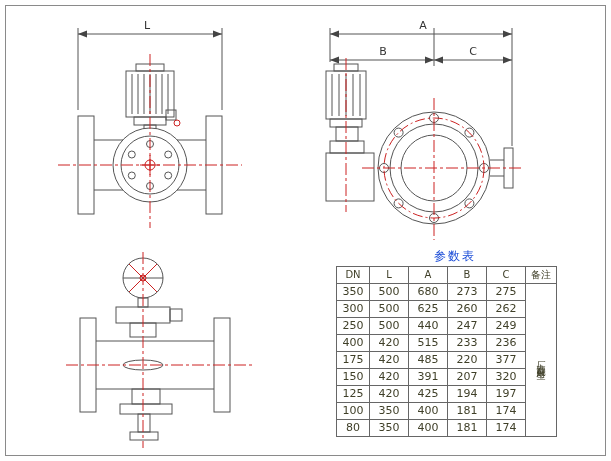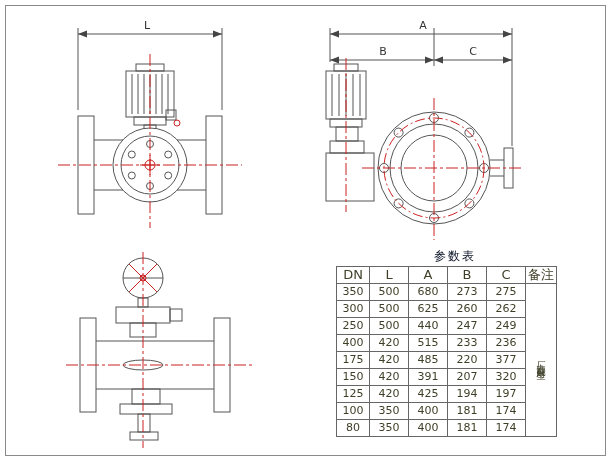--- a/index.html
+++ b/index.html
@@ -3,26 +3,26 @@
 <meta charset="utf-8">
 <style>
   html,body{margin:0;padding:0;background:#e8e8e8;}
   #canvas{position:relative;width:611px;height:461px;background:#ffffff;overflow:hidden;
           font-family:"DejaVu Sans","Liberation Sans",sans-serif;}
   #frame{position:absolute;left:5px;top:5px;right:5px;bottom:5px;border:1px solid #8a8a8a;}
   svg{position:absolute;left:0;top:0;}
   svg text{font-family:"DejaVu Sans","Liberation Sans",sans-serif;}
 
   .table-title{position:absolute;left:336px;top:248px;width:238px;text-align:center;
-               color:#0f172a;font-size:12px;letter-spacing:2px;}
+               color:#1d4ed8;font-size:12px;letter-spacing:2px;}
   table.param{position:absolute;left:336px;top:266px;border-collapse:collapse;
               font-size:11px;color:#3f3f28;background:#fff;}
   table.param th,table.param td{border:1px solid #666;text-align:center;
               padding:0 2px;height:16px;font-weight:normal;line-height:16px;}
-  table.param th{font-size:13px;}
+  table.param th{font-size:10px;}
   td.c-dn{min-width:28px;}
   td.c-num,th.c-num{min-width:34px;}
   td.remark,th.remark{min-width:26px;}
   td.remark{writing-mode:vertical-rl;text-orientation:upright;font-size:9px;
             letter-spacing:2px;padding:4px 2px;}
 </style>
 </head>
 <body>
 
 <div id="canvas">

